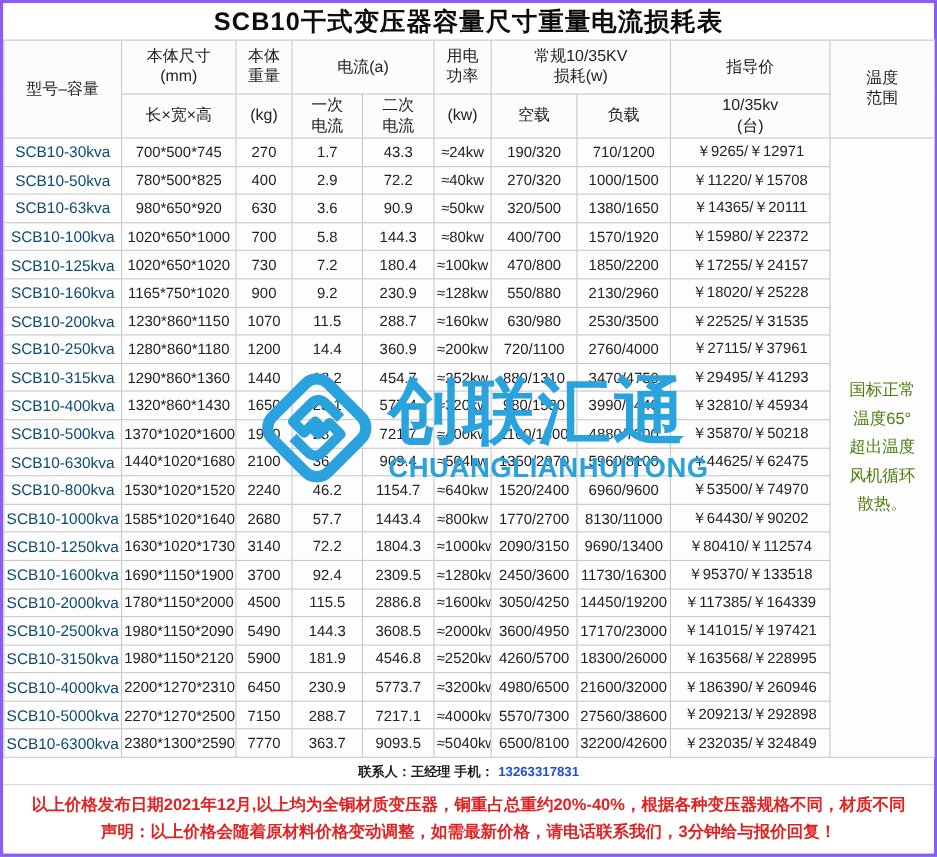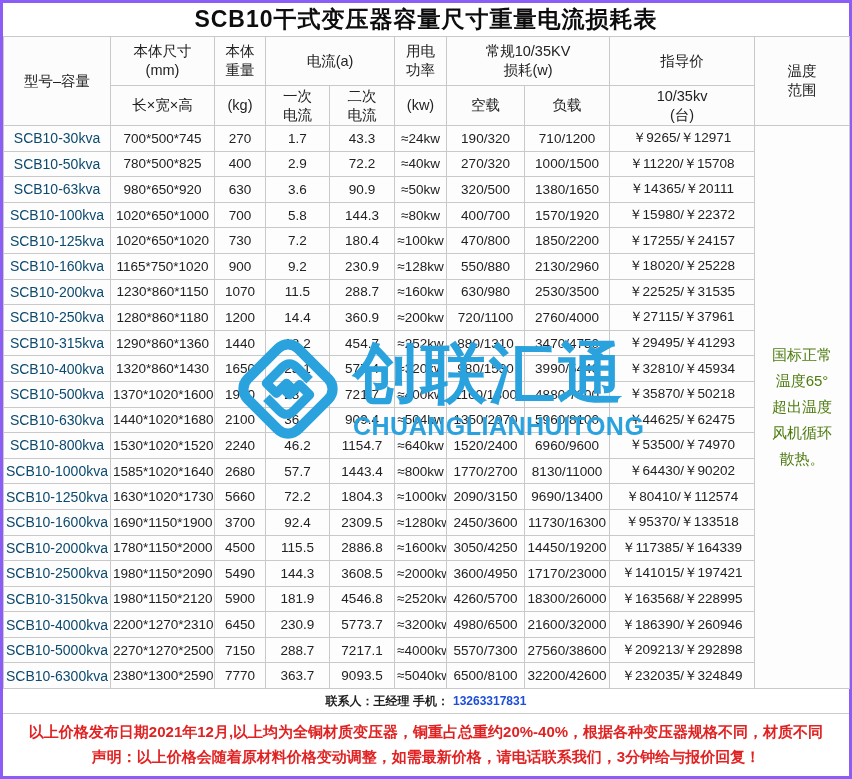--- a/index.html
+++ b/index.html
@@ -253,21 +253,21 @@
           <td class="c3">57.7</td>
           <td class="c4">1443.4</td>
           <td class="c5">≈800kw</td>
           <td class="c6">1770/2700</td>
           <td class="c7">8130/11000</td>
           <td class="c8">￥64430/￥90202</td>
         </tr>
         <tr>
           <td class="c0">SCB10-1250kva</td>
           <td class="c1">1630*1020*1730</td>
-          <td class="c2">5660</td>
+          <td class="c2">3140</td>
           <td class="c3">72.2</td>
           <td class="c4">1804.3</td>
           <td class="c5">≈1000kw</td>
           <td class="c6">2090/3150</td>
           <td class="c7">9690/13400</td>
           <td class="c8">￥80410/￥112574</td>
         </tr>
         <tr>
           <td class="c0">SCB10-1600kva</td>
           <td class="c1">1690*1150*1900</td>

